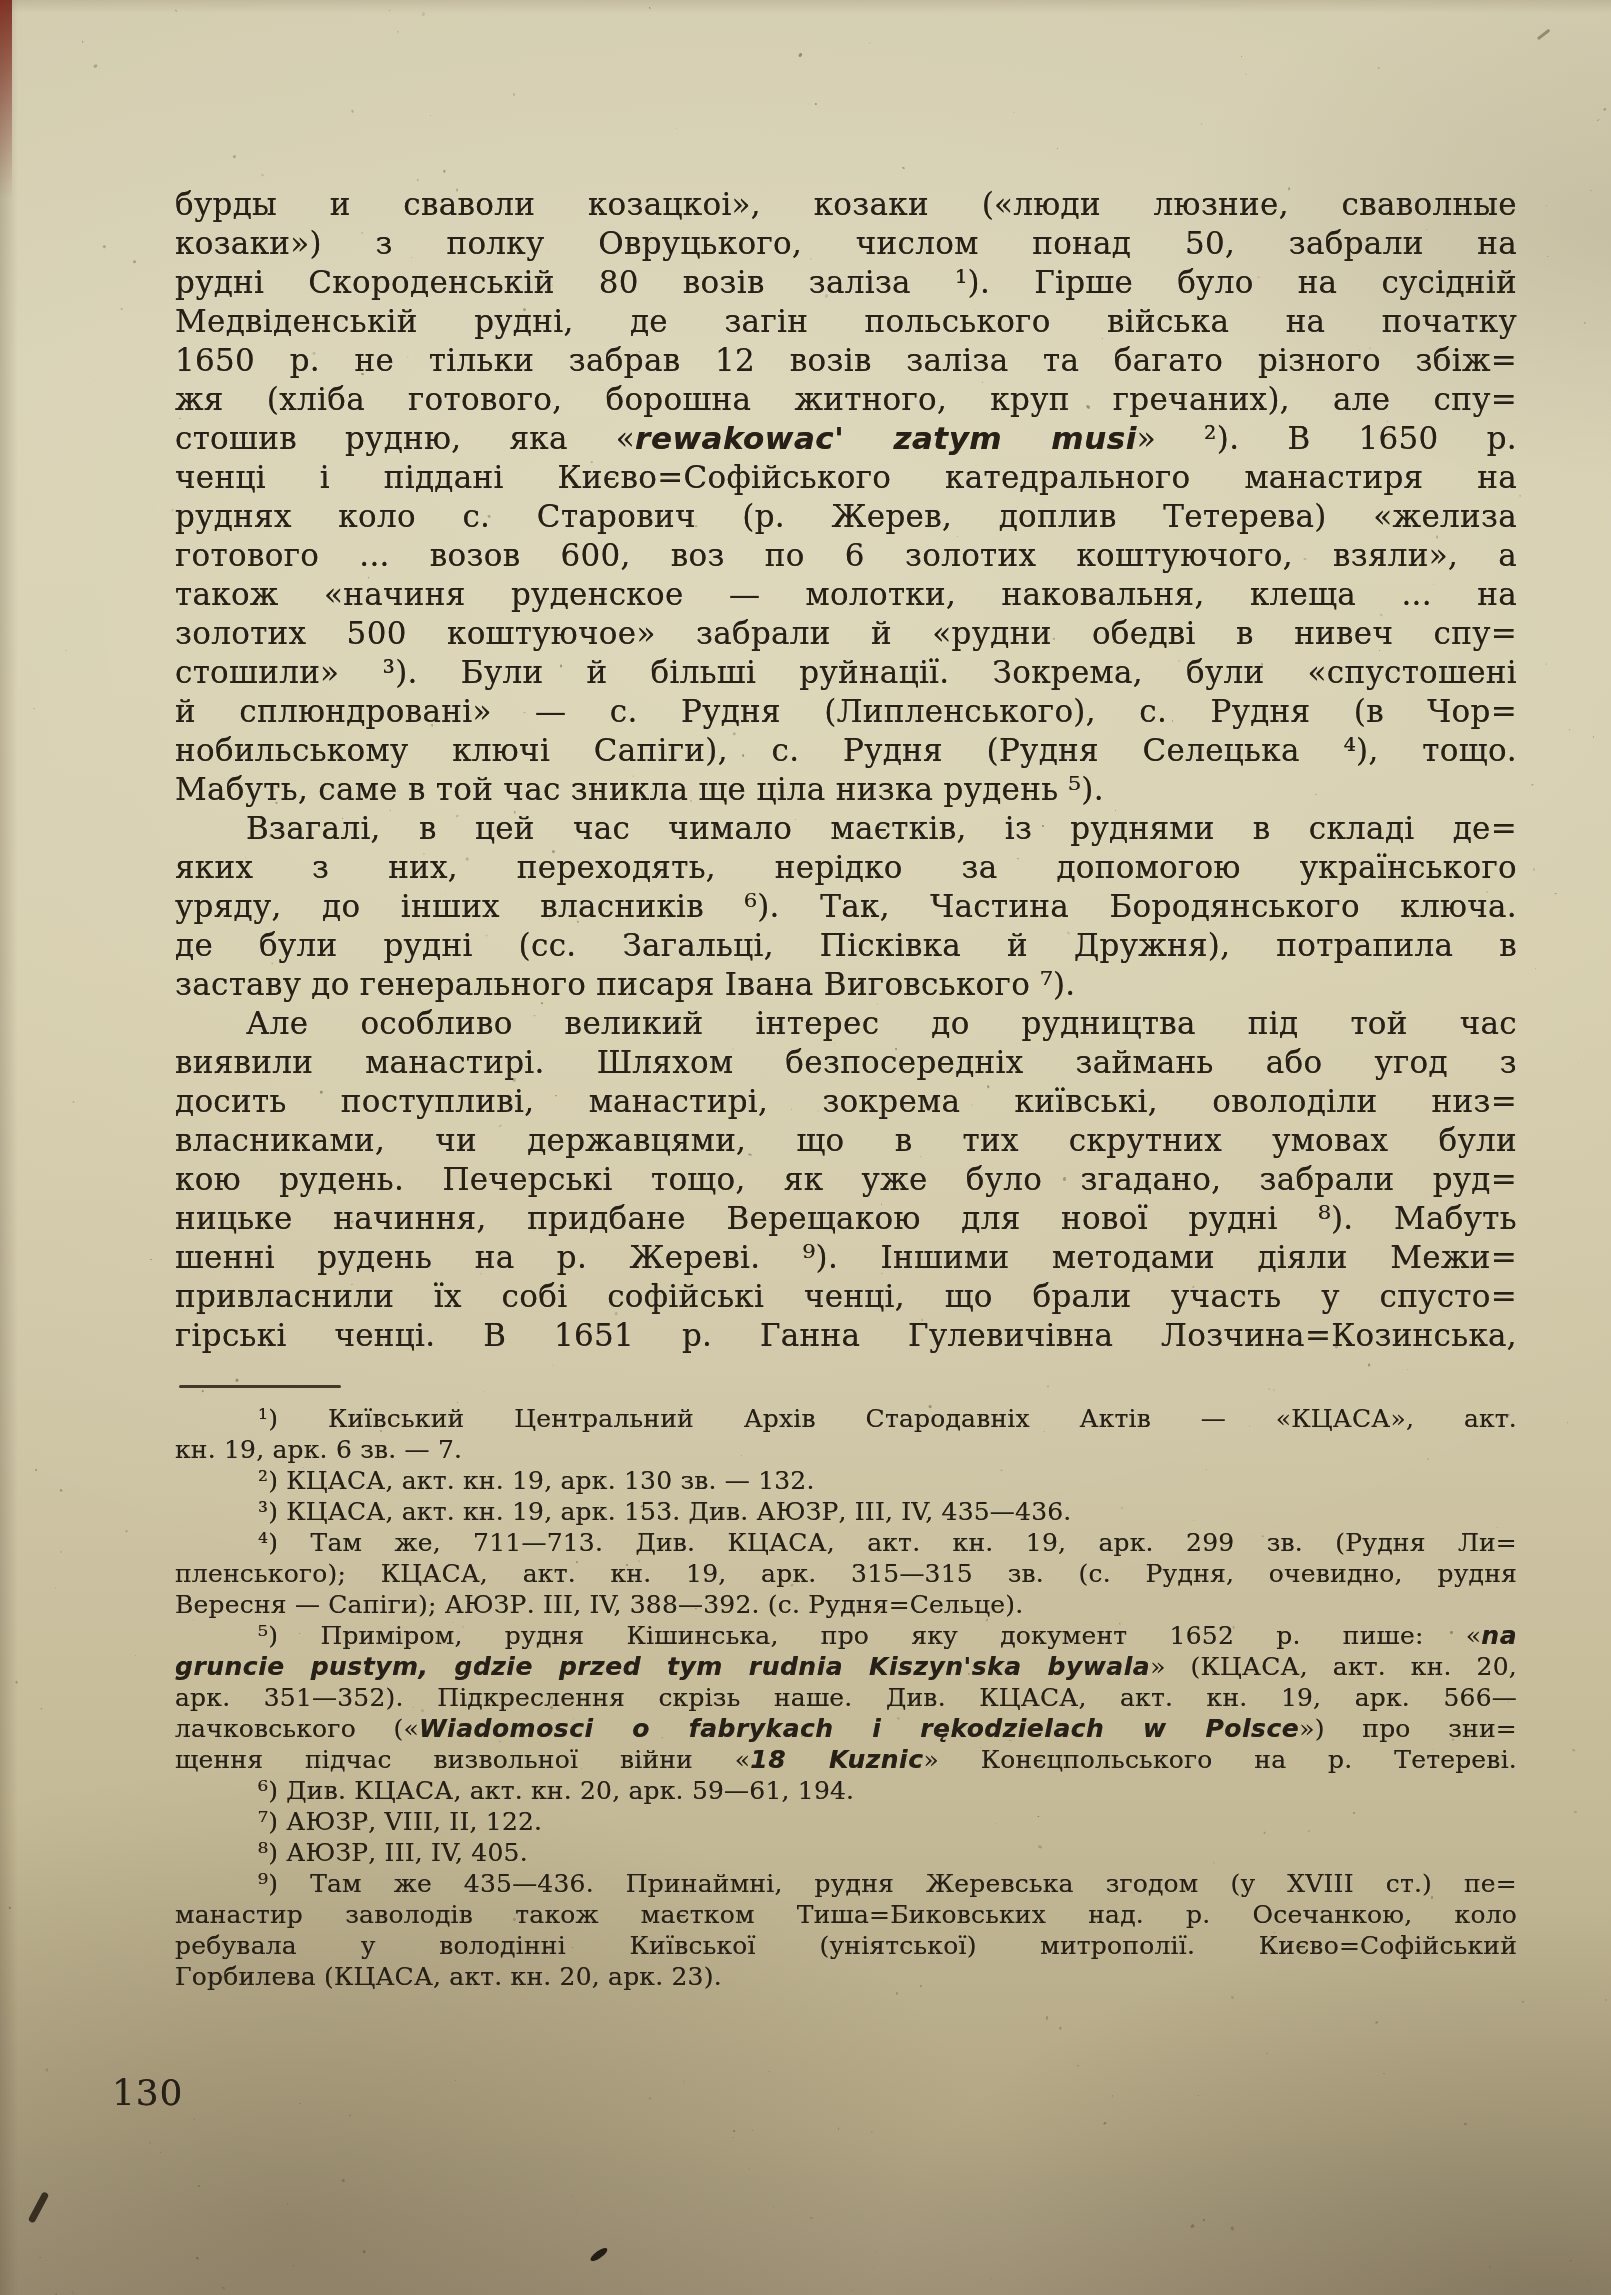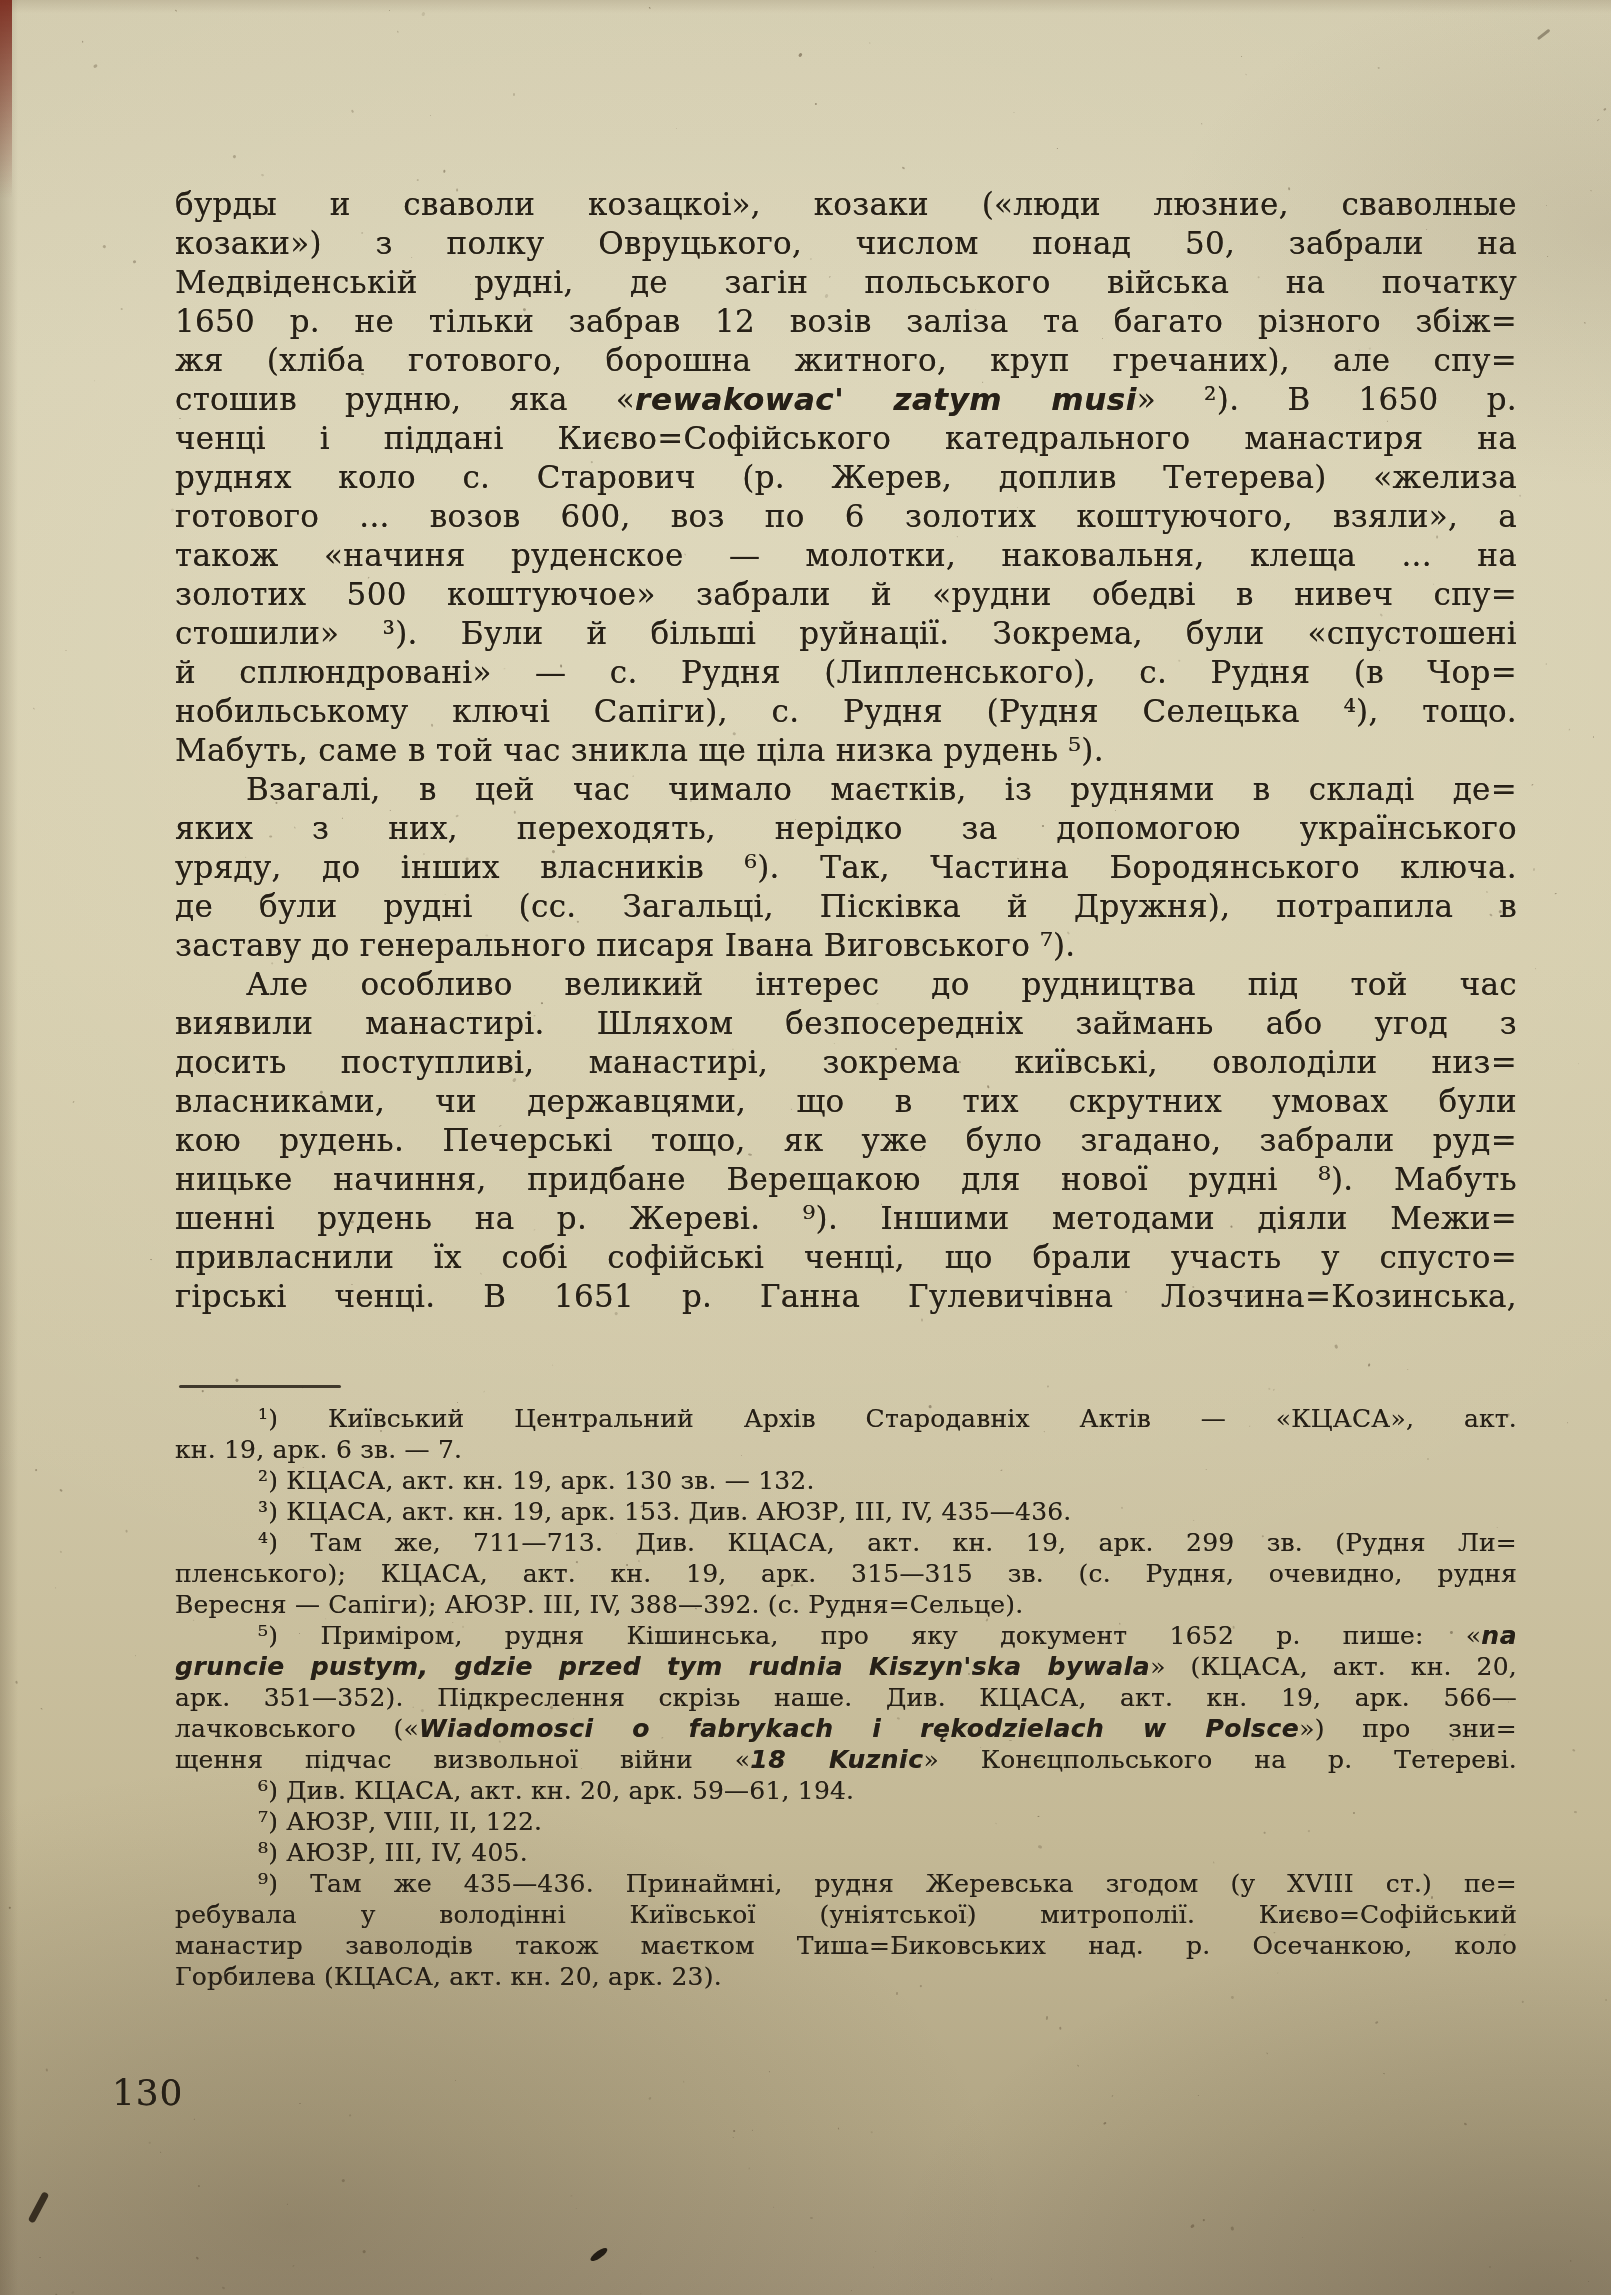--- a/index.html
+++ b/index.html
@@ -412,20 +412,21 @@
       <i style="left: 33px; top: 708px; width: 1.7px; height: 0.9px; opacity: 0.31; transform: rotate(50deg);"></i>
       <i style="left: 397px; top: 31px; width: 1.7px; height: 1px; opacity: 0.36; transform: rotate(80deg);"></i>
       <i style="left: 1368px; top: 1364px; width: 2.6px; height: 1.7px; opacity: 0.48; transform: rotate(105deg);"></i>
     </div>
   <div id="scan-edge"></div>
 
   <div id="main-text">
     <div>
         <div class="line"><span>бурды и сваволи козацкоі», козаки («люди люзние, сваволные</span></div>
         <div class="line"><span>козаки») з полку Овруцького, числом понад 50, забрали на</span></div>
+        <div class="line"><span>рудні Скороденській 80 возів заліза ¹). Гірше було на сусідній</span></div>
         <div class="line"><span>Медвіденській рудні, де загін польського війська на початку</span></div>
         <div class="line"><span>1650 р. не тільки забрав 12 возів заліза та багато різного збіж=</span></div>
         <div class="line"><span>жя (хліба готового, борошна житного, круп гречаних), але спу=</span></div>
         <div class="line"><span>стошив рудню, яка «</span><span class="latin">rewakowac' zatym musi</span><span>» ²). В 1650 р.</span></div>
         <div class="line"><span>ченці і піддані Києво=Софійського катедрального манастиря на</span></div>
         <div class="line"><span>руднях коло с. Старович (р. Жерев, доплив Тетерева) «желиза</span></div>
         <div class="line"><span>готового ... возов 600, воз по 6 золотих коштуючого, взяли», а</span></div>
         <div class="line"><span>також «начиня руденское — молотки, наковальня, клеща ... на</span></div>
         <div class="line"><span>золотих 500 коштуючое» забрали й «рудни обедві в нивеч спу=</span></div>
         <div class="line"><span>стошили» ³). Були й більші руйнації. Зокрема, були «спустошені</span></div>
@@ -465,22 +466,22 @@
       <div class="line short"><span>Вересня — Сапіги); АЮЗР. III, IV, 388—392. (с. Рудня=Сельце).</span></div>
       <div class="line indent"><span>⁵) Приміром, рудня Кішинська, про яку документ 1652 р. пише: «</span><span class="latin">na</span></div>
       <div class="line"><span class="latin">gruncie pustym, gdzie przed tym rudnia Kiszyn'ska bywala</span><span>» (КЦАСА, акт. кн. 20,</span></div>
       <div class="line"><span>арк. 351—352). Підкреслення скрізь наше. Див. КЦАСА, акт. кн. 19, арк. 566—</span></div>
       <div class="line"><span>лачковського («</span><span class="latin">Wiadomosci o fabrykach i rękodzielach w Polsce</span><span>») про зни=</span></div>
       <div class="line"><span>щення підчас визвольної війни «</span><span class="latin">18 Kuznic</span><span>» Конєцпольського на р. Тетереві.</span></div>
       <div class="line indent short"><span>⁶) Див. КЦАСА, акт. кн. 20, арк. 59—61, 194.</span></div>
       <div class="line indent short"><span>⁷) АЮЗР, VIII, II, 122.</span></div>
       <div class="line indent short"><span>⁸) АЮЗР, III, IV, 405.</span></div>
       <div class="line indent"><span>⁹) Там же 435—436. Принаймні, рудня Жеревська згодом (у XVIII ст.) пе=</span></div>
+      <div class="line"><span>манастир заволодів також маєтком Тиша=Биковських над. р. Осечанкою, коло</span></div>
       <div class="line"><span>ребувала у володінні Київської (уніятської) митрополії. Києво=Софійський</span></div>
-      <div class="line"><span>манастир заволодів також маєтком Тиша=Биковських над. р. Осечанкою, коло</span></div>
       <div class="line short"><span>Горбилева (КЦАСА, акт. кн. 20, арк. 23).</span></div>
     </div>
 
   <div id="page-number">130</div>
 
   <div id="ink-mark-1" class="ink-mark"></div>
   <div id="ink-mark-2" class="ink-mark"></div>
   <div id="ink-mark-3" class="ink-mark"></div>
 </div>
 

